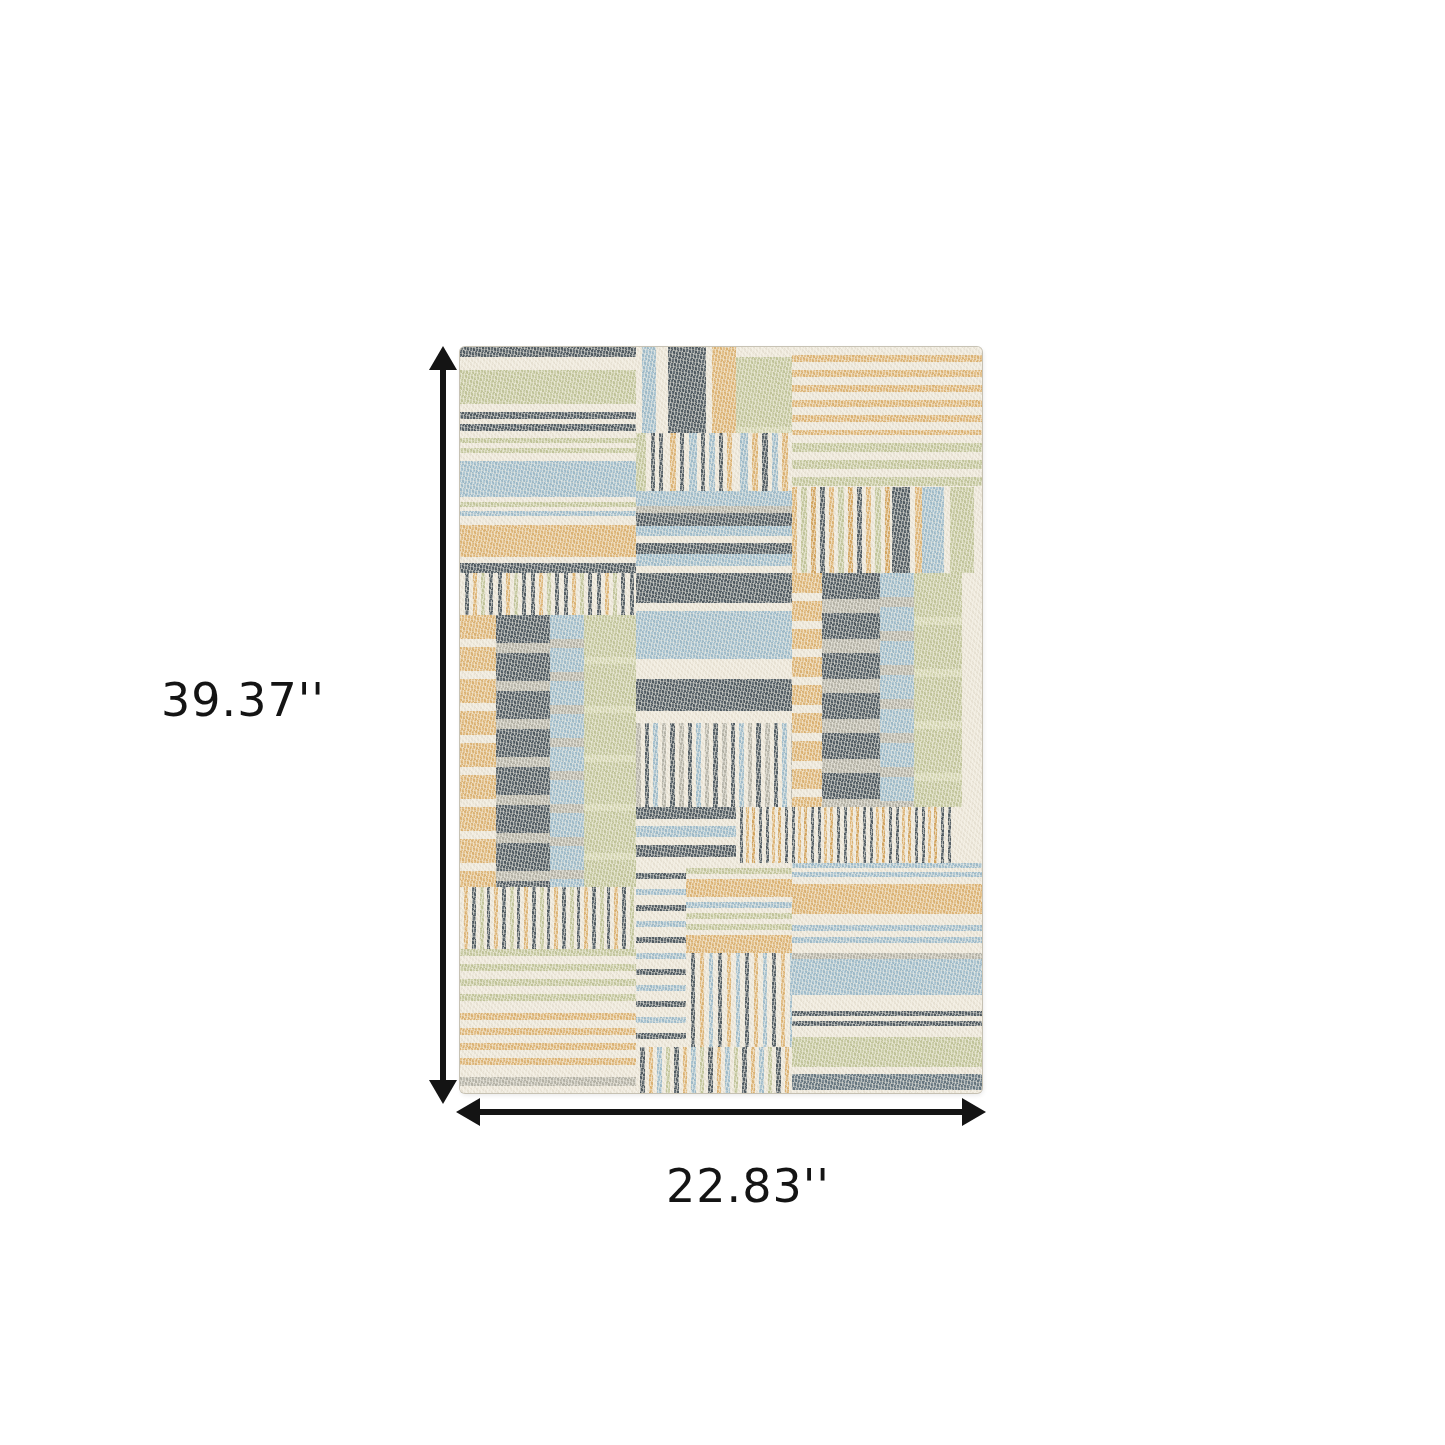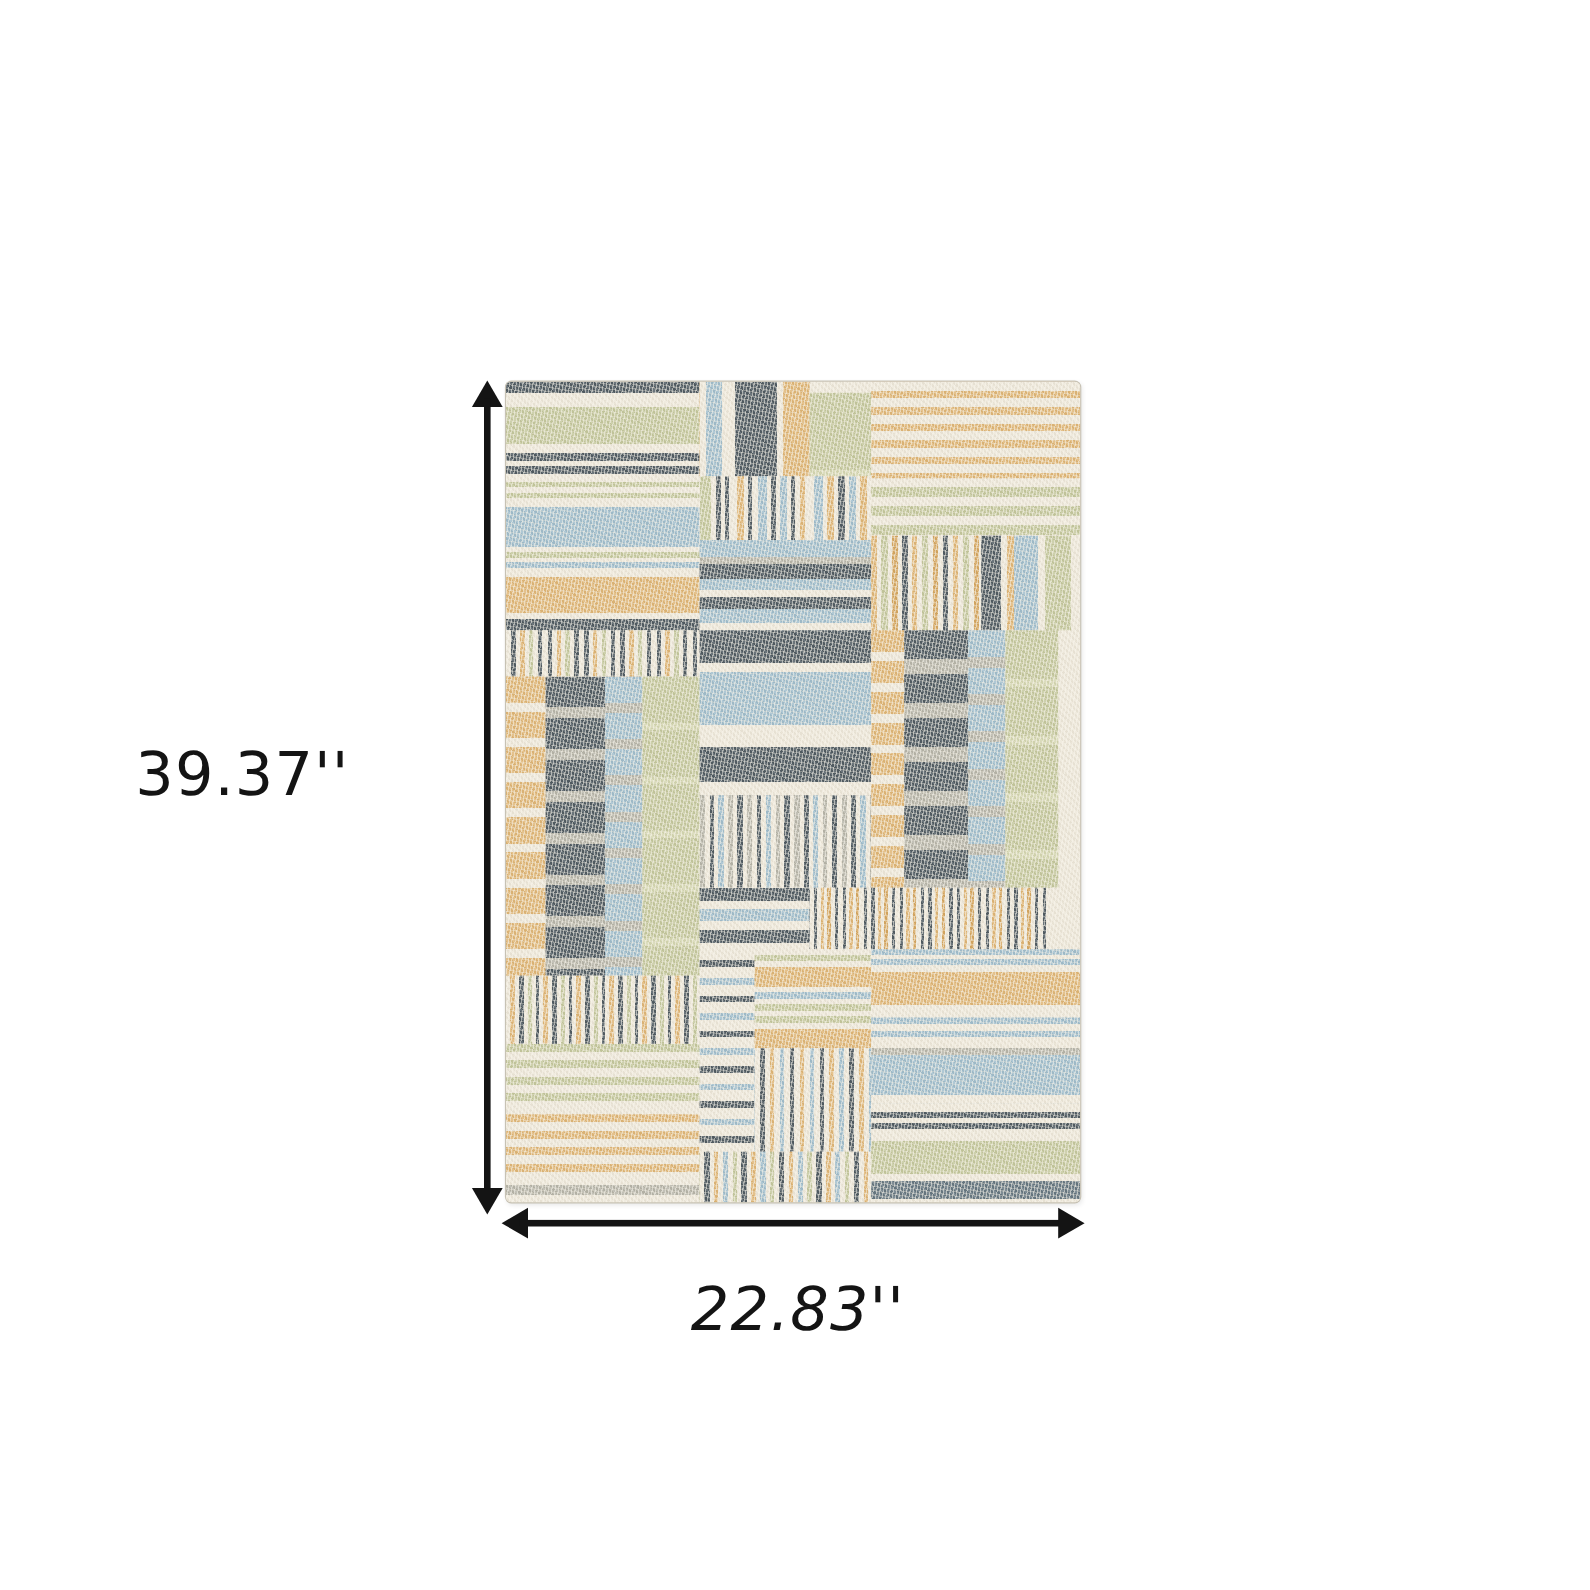--- a/index.html
+++ b/index.html
@@ -59,28 +59,29 @@
                   border-top: 14px solid transparent; border-bottom: 14px solid transparent;
                   border-right: 24px solid var(--arrow-color, #141414); }
   .h-head-right { left: 962px; top: 1098px;
                   border-top: 14px solid transparent; border-bottom: 14px solid transparent;
                   border-left: 24px solid var(--arrow-color, #141414); }
 
   
   .dim-label {
     position: absolute;
     width: 240px;
-    font-size: 55px;
+    text-align: center;
+    font-size: 46px;
     line-height: 1;
     letter-spacing: 1px;
     color: var(--label-color, #141414);
     white-space: nowrap;
   }
   .height-label { left: 123px; top: 677px; }
-  .width-label  { left: 628px; top: 1163px; font-style: italic; }
+  .width-label  { left: 628px; top: 1163px; }
 </style>
 </head>
 <body style="background: rgb(255, 255, 255);">
 
 <div class="rug" style="left: 460px; top: 347px; width: 522px; height: 746px; background: rgb(237, 231, 217);">
   <div>
       <div class="patch" style="left: 0px; top: 0px; width: 176px; height: 226px; background: repeating-linear-gradient(rgb(78, 89, 96) 0px, rgb(78, 89, 96) 10px, rgb(237, 231, 217) 10px, rgb(237, 231, 217) 23px, rgb(196, 199, 156) 23px, rgb(196, 199, 156) 57px, rgb(237, 231, 217) 57px, rgb(237, 231, 217) 65px, rgb(78, 89, 96) 65px, rgb(78, 89, 96) 72px, rgb(237, 231, 217) 72px, rgb(237, 231, 217) 77px, rgb(78, 89, 96) 77px, rgb(78, 89, 96) 84px, rgb(237, 231, 217) 84px, rgb(237, 231, 217) 91px, rgb(196, 199, 156) 91px, rgb(196, 199, 156) 96px, rgb(237, 231, 217) 96px, rgb(237, 231, 217) 101px, rgb(196, 199, 156) 101px, rgb(196, 199, 156) 106px, rgb(237, 231, 217) 106px, rgb(237, 231, 217) 114px, rgb(160, 189, 204) 114px, rgb(160, 189, 204) 150px, rgb(237, 231, 217) 150px, rgb(237, 231, 217) 155px, rgb(196, 199, 156) 155px, rgb(196, 199, 156) 160px, rgb(237, 231, 217) 160px, rgb(237, 231, 217) 164px, rgb(160, 189, 204) 164px, rgb(160, 189, 204) 169px, rgb(237, 231, 217) 169px, rgb(237, 231, 217) 178px, rgb(223, 181, 117) 178px, rgb(223, 181, 117) 210px, rgb(237, 231, 217) 210px, rgb(237, 231, 217) 216px, rgb(78, 89, 96) 216px, rgb(78, 89, 96) 226px);"></div>
       <div class="patch" style="left: 176px; top: 0px; width: 100px; height: 86px; background: repeating-linear-gradient(90deg, rgb(237, 231, 217) 0px, rgb(237, 231, 217) 6px, rgb(160, 189, 204) 6px, rgb(160, 189, 204) 20px, rgb(237, 231, 217) 20px, rgb(237, 231, 217) 32px, rgb(78, 89, 96) 32px, rgb(78, 89, 96) 70px, rgb(237, 231, 217) 70px, rgb(237, 231, 217) 76px, rgb(223, 181, 117) 76px, rgb(223, 181, 117) 100px);"></div>
       <div class="patch" style="left: 276px; top: 10px; width: 56px; height: 76px; background: repeating-linear-gradient(rgb(196, 199, 156) 0px, rgb(196, 199, 156) 70px, rgb(212, 214, 176) 70px, rgb(212, 214, 176) 76px);"></div>
       <div class="patch" style="left: 332px; top: 0px; width: 190px; height: 88px; background: repeating-linear-gradient(rgb(237, 231, 217) 0px, rgb(237, 231, 217) 8px, rgb(223, 181, 117) 8px, rgb(223, 181, 117) 15px);"></div>

